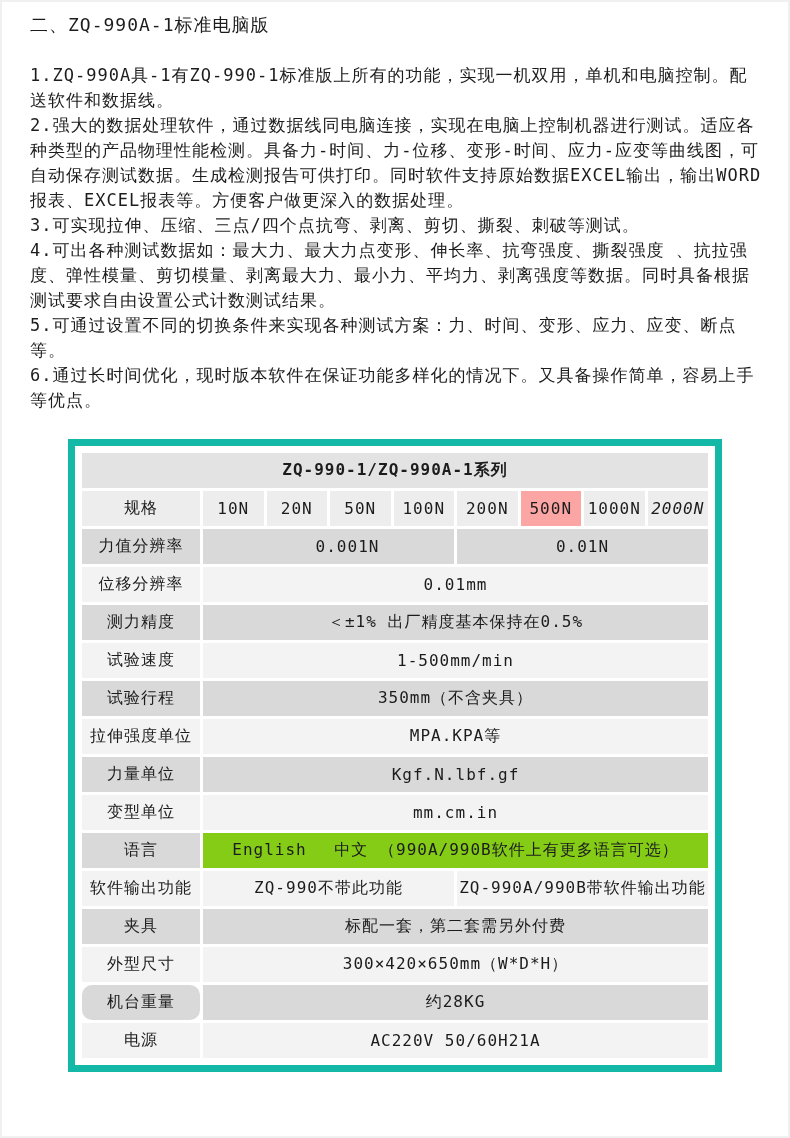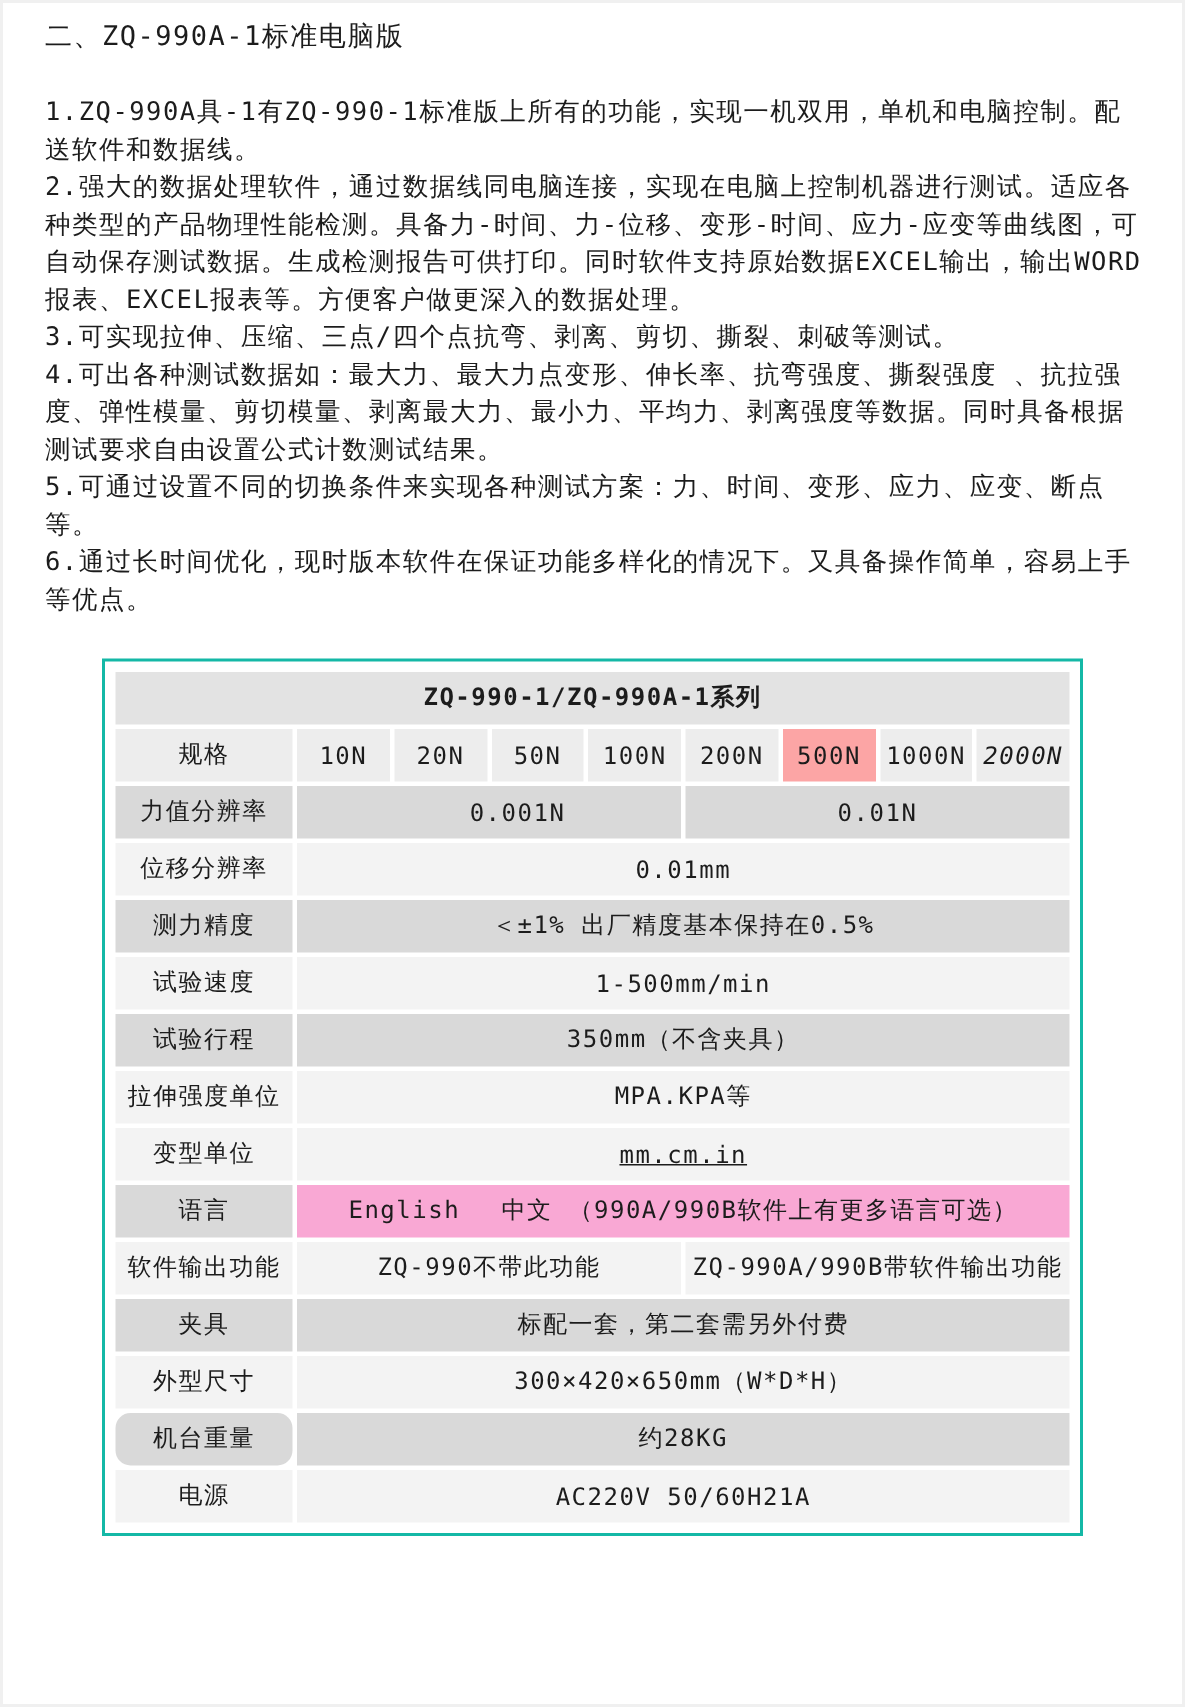--- a/index.html
+++ b/index.html
@@ -13,21 +13,21 @@
     font-size:18px;font-weight:normal;margin:0 0 26px 0;
     letter-spacing:1px;line-height:25px;
   }
   .sec-heading.second{margin:20px 0 0 0;}
   .body-text p{
     margin:0;font-size:17px;line-height:25px;letter-spacing:1px;
     text-align:left;word-break:break-all;
   }
   .spec-table-wrap{
     margin:26px 0 0 38px;width:654px;box-sizing:border-box;
-    border:2px solid #14b8a6;background:#ffffff;padding:4px;
+    border:7px solid #14b8a6;background:#ffffff;padding:4px;
   }
   table.spec{
     width:100%;border-collapse:separate;border-spacing:3px;
     table-layout:fixed;background:#ffffff;
   }
   table.spec td{
     text-align:center;vertical-align:middle;overflow:hidden;
     font-size:16px;letter-spacing:1px;padding:0 2px;
     height:35px;white-space:nowrap;
   }
@@ -102,26 +102,30 @@
           </tr>
           <tr>
             <td class="label-cell" style="background: rgb(217, 217, 217);">试验行程</td>
             <td colspan="8" style="background: rgb(217, 217, 217);">350mm（不含夹具）</td>
           </tr>
           <tr>
             <td class="label-cell" style="background: rgb(243, 243, 243);">拉伸强度单位</td>
             <td colspan="8" style="background: rgb(243, 243, 243);">MPA.KPA等</td>
           </tr>
           <tr>
+            <td class="label-cell" style="background: rgb(217, 217, 217);">力量单位</td>
+            <td colspan="8" style="background: rgb(217, 217, 217);">Kgf.N.lbf.gf</td>
+          </tr>
+          <tr>
             <td class="label-cell" style="background: rgb(243, 243, 243);">变型单位</td>
-            <td colspan="8" style="background: rgb(243, 243, 243); text-decoration: underline;">mm.cm.in</td>
+            <td colspan="8" style="background: rgb(243, 243, 243);">mm.cm.in</td>
           </tr>
           <tr>
             <td class="label-cell" style="background: rgb(217, 217, 217);">语言</td>
-            <td colspan="8" style="background: #f9a8d4;">English　 中文 （990A/990B软件上有更多语言可选）</td>
+            <td colspan="8" style="background: #84cc16;">English　 中文 （990A/990B软件上有更多语言可选）</td>
           </tr>
           <tr>
             <td class="label-cell" style="background: rgb(243, 243, 243);">软件输出功能</td>
             <td colspan="4" style="background: rgb(243, 243, 243);">ZQ-990不带此功能</td>
             <td colspan="4" style="background: rgb(243, 243, 243);">ZQ-990A/990B带软件输出功能</td>
           </tr>
           <tr>
             <td class="label-cell" style="background: rgb(217, 217, 217);">夹具</td>
             <td colspan="8" style="background: rgb(217, 217, 217);">标配一套，第二套需另外付费</td>
           </tr>

